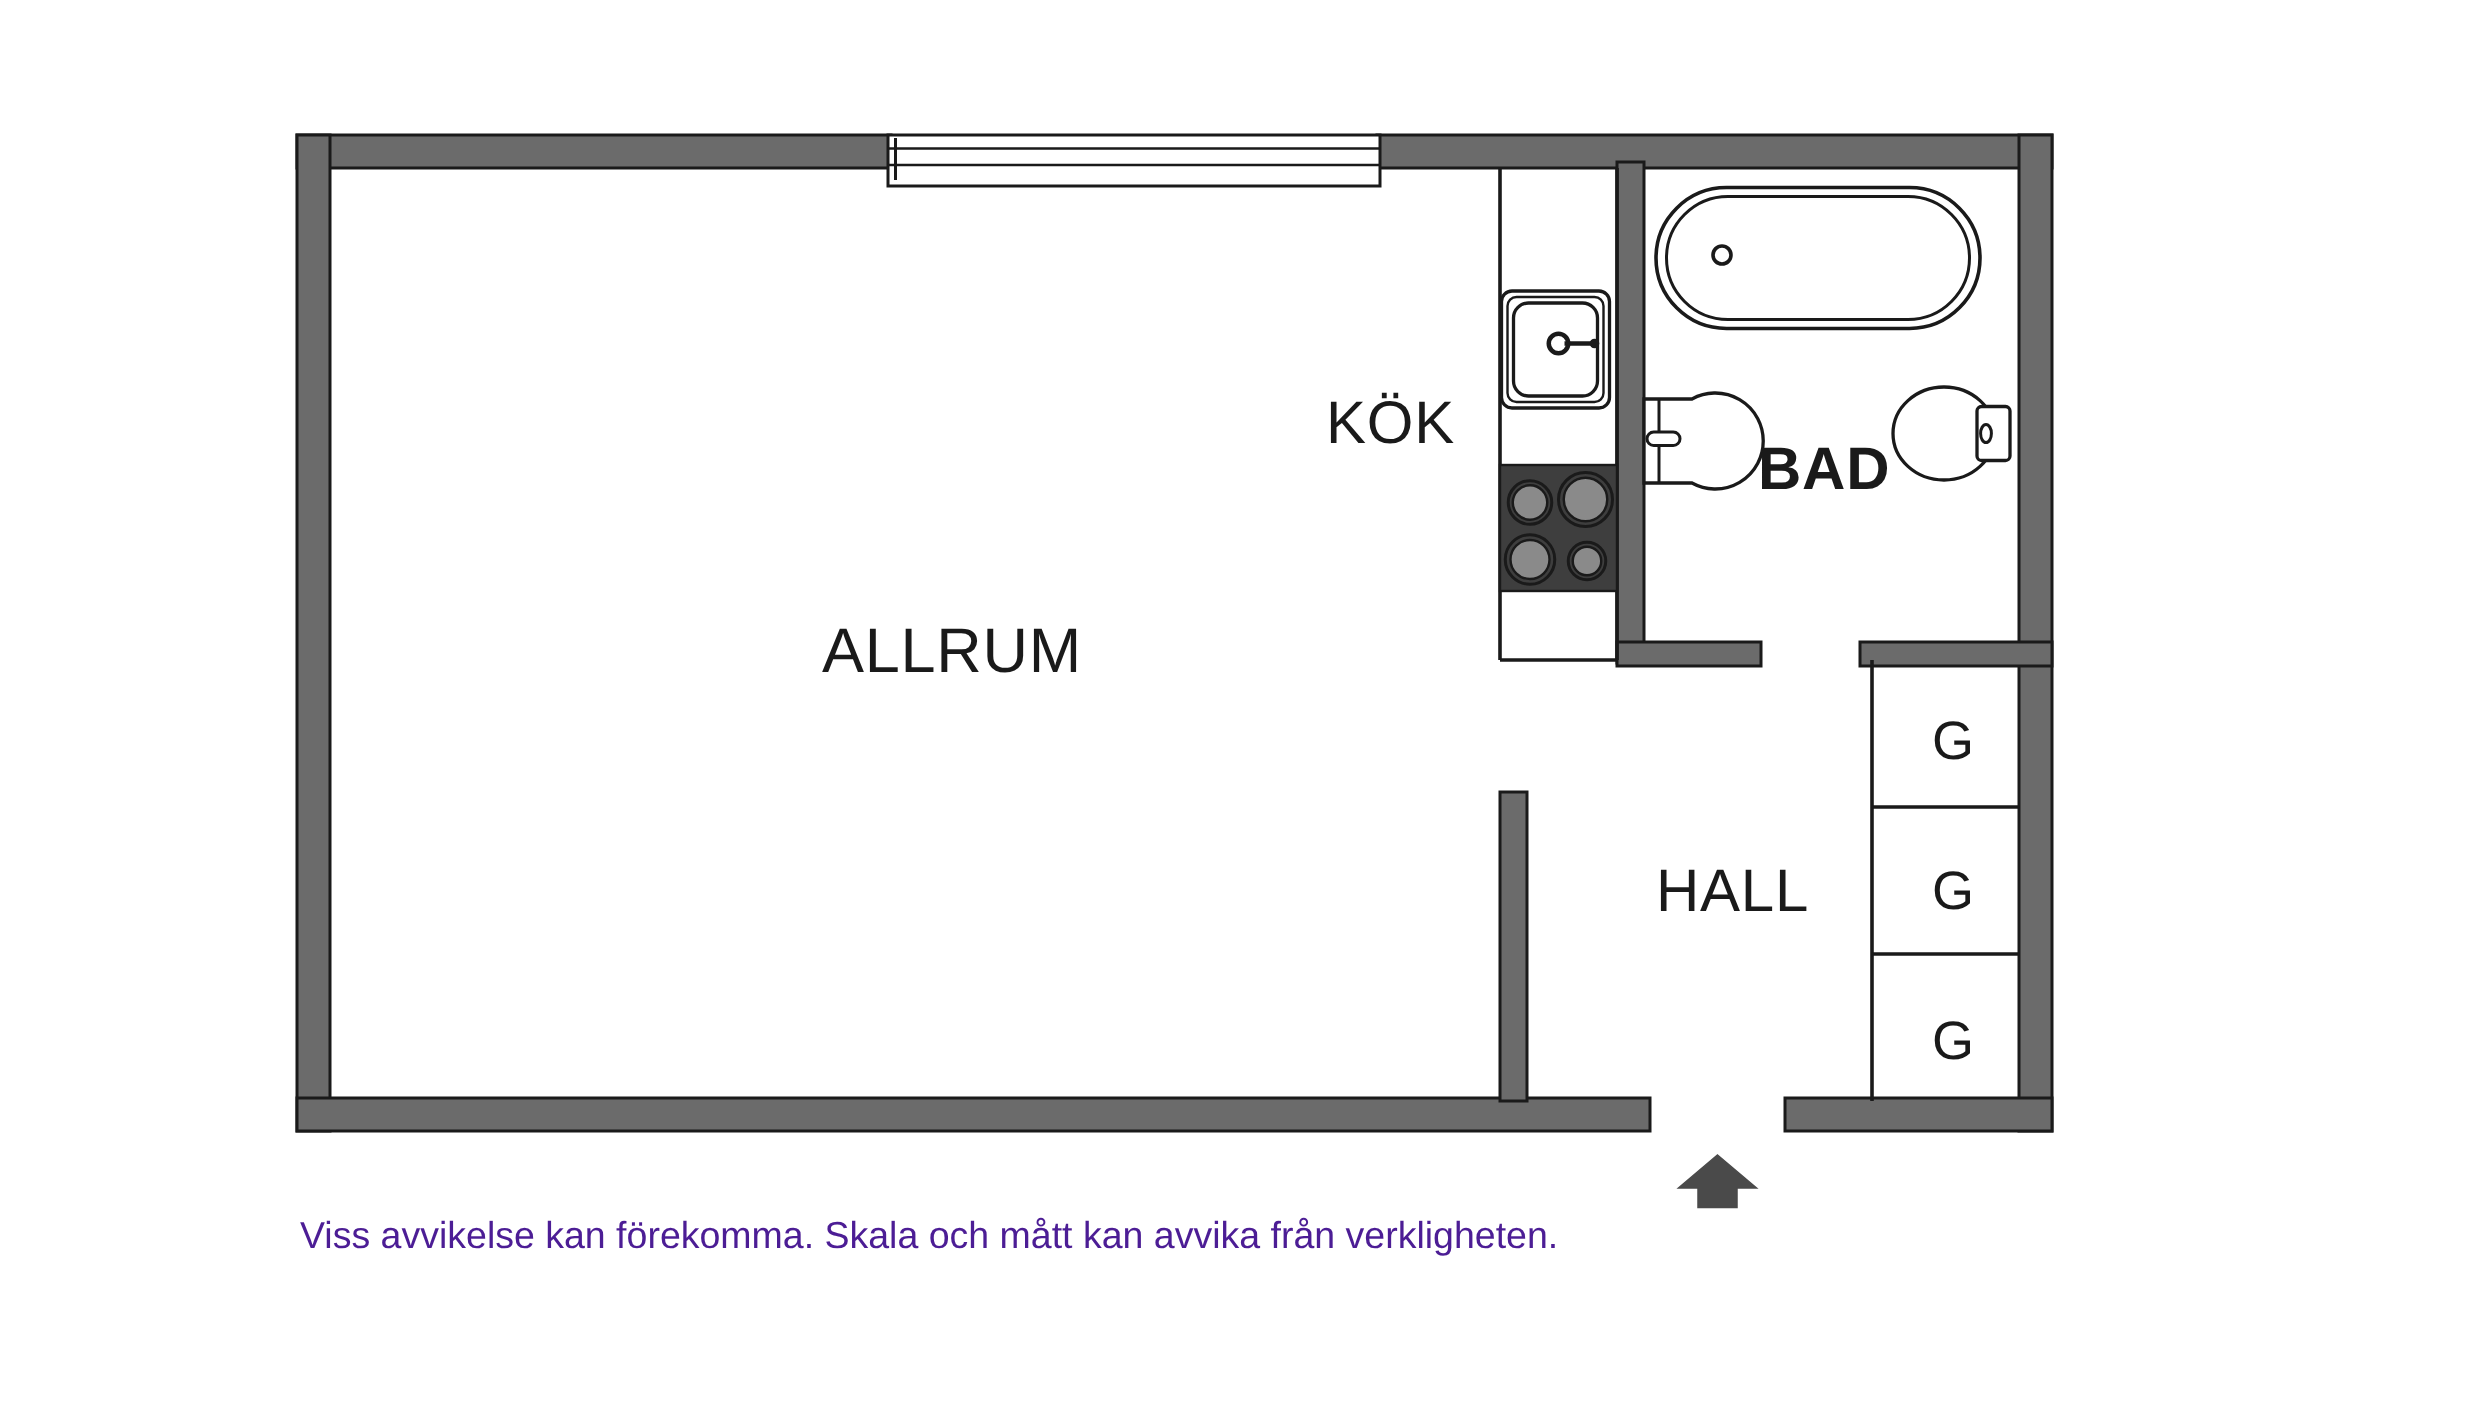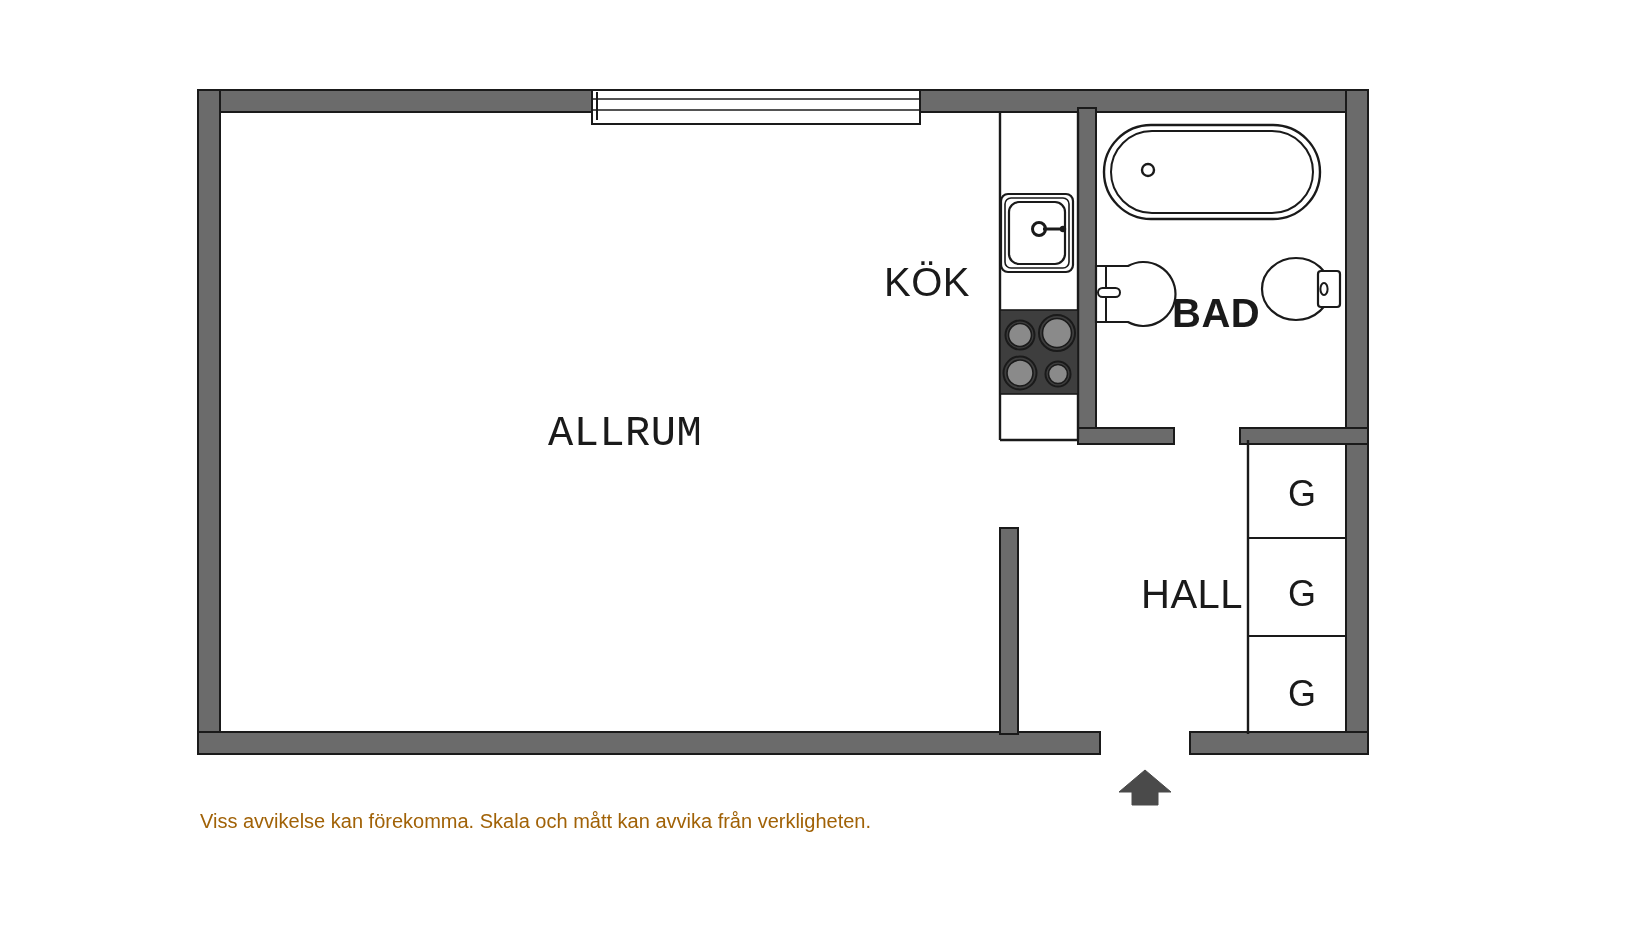--- a/index.html
+++ b/index.html
@@ -35,22 +35,22 @@
     letter-spacing: 0.5px;
     font-weight: 400;
   }
   .room-label.big   { font-size: 42px; }
   .room-label.medium{ font-size: 40px; }
   .room-label.closet{ font-size: 36px; }
   .caption {
     position: absolute;
     left: 200px;
     top: 810px;
-    font-size: 20px;
-    color: #a16207;
+    font-size: 25px;
+    color: #4c1d95;
     font-family: "Liberation Sans", sans-serif;
     white-space: nowrap;
   }
 </style>
 </head>
 <body>
 
 <div id="plan-root">
 
   <svg id="floorplan-svg" viewBox="0 0 1650 941">
@@ -146,27 +146,27 @@
       <line x1="1248" y1="538" x2="1346" y2="538" stroke="#1a1a1a" stroke-width="2.2"></line>
       <line x1="1248" y1="636" x2="1346" y2="636" stroke="#1a1a1a" stroke-width="2.2"></line>
     </g>
 
     <g>
       <polygon points="1145,770 1171,792 1158,792 1158,805 1132,805 1132,792 1119,792" fill="#4a4a4a" stroke="#4a4a4a" stroke-width="1"></polygon>
     </g>
 
   </svg>
 
-  <div class="room-label big" style="left:548px; top:410px;font-family:Liberation Mono, monospace;">ALLRUM</div>
+  <div class="room-label big" style="left:548px; top:410px;">ALLRUM</div>
 
   <div class="room-label medium" style="left:884px; top:260px;">KÖK</div>
 
   <div class="room-label medium" style="left:1172px; top:291px;font-weight:bold;">BAD</div>
 
-  <div class="room-label medium" style="left:1104px; top:572px;margin-left:37px;">HALL</div>
+  <div class="room-label medium" style="left:1104px; top:572px;">HALL</div>
 
   <div class="room-label closet" style="left:1288px; top:473px;">G</div>
 
   <div class="room-label closet" style="left:1288px; top:573px;">G</div>
 
   <div class="room-label closet" style="left:1288px; top:673px;">G</div>
 
   <div class="caption">Viss avvikelse kan förekomma. Skala och mått kan avvika från verkligheten.</div>
 
 </div>

